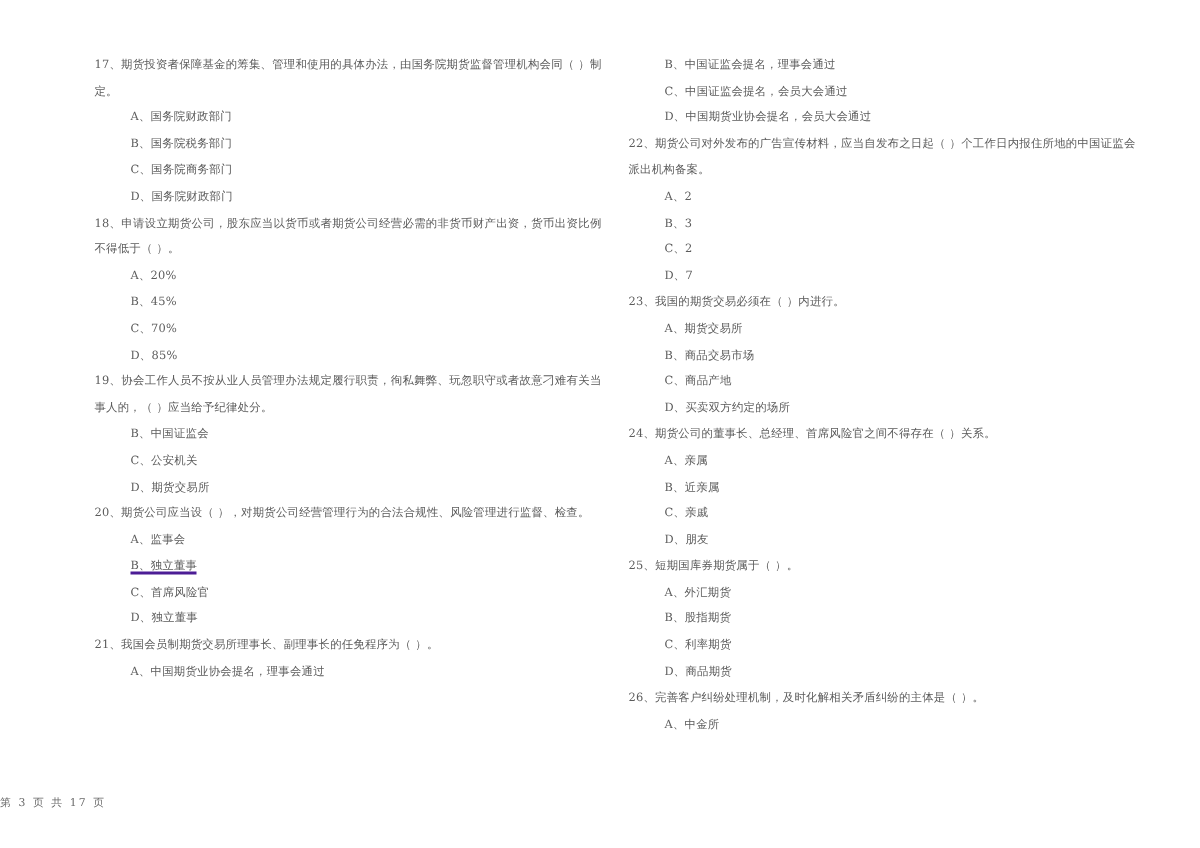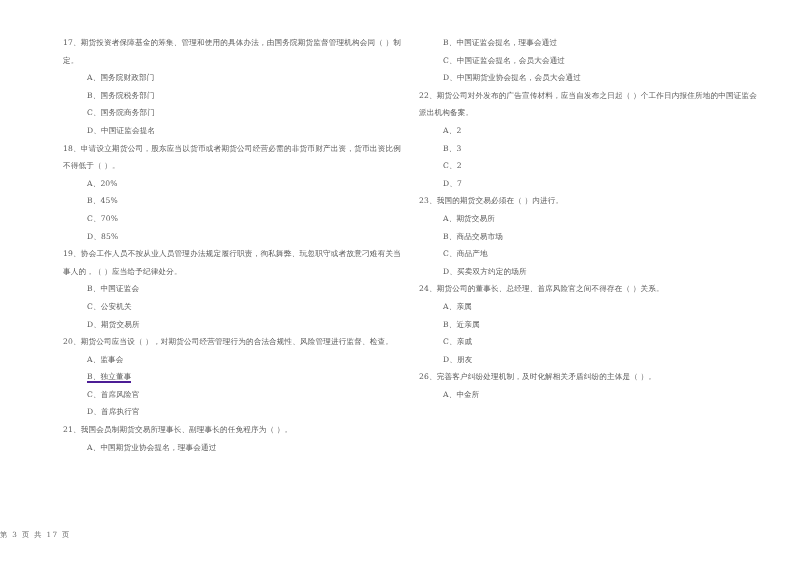--- a/index.html
+++ b/index.html
@@ -91,41 +91,41 @@
 
 <div class="page soften">
 
   <div class="columns">
     <div class="col col-left">
         <div class="q-block">
           <p class="q-stem">17、期货投资者保障基金的筹集、管理和使用的具体办法，由国务院期货监督管理机构会同（    ）制定。</p>
           <p class="q-opt"><span class="opt-text">A、国务院财政部门</span></p>
           <p class="q-opt"><span class="opt-text">B、国务院税务部门</span></p>
           <p class="q-opt"><span class="opt-text">C、国务院商务部门</span></p>
-          <p class="q-opt"><span class="opt-text">D、中国证监会提名</span></p>
+          <p class="q-opt"><span class="opt-text">D、国务院财政部门</span></p>
         </div>
         <div class="q-block">
           <p class="q-stem">18、申请设立期货公司，股东应当以货币或者期货公司经营必需的非货币财产出资，货币出资比例不得低于（    ）。</p>
           <p class="q-opt"><span class="opt-text">A、20%</span></p>
           <p class="q-opt"><span class="opt-text">B、45%</span></p>
           <p class="q-opt"><span class="opt-text">C、70%</span></p>
           <p class="q-opt"><span class="opt-text">D、85%</span></p>
         </div>
         <div class="q-block">
           <p class="q-stem">19、协会工作人员不按从业人员管理办法规定履行职责，徇私舞弊、玩忽职守或者故意刁难有关当事人的，（    ）应当给予纪律处分。</p>
           <p class="q-opt"><span class="opt-text">B、中国证监会</span></p>
           <p class="q-opt"><span class="opt-text">C、公安机关</span></p>
           <p class="q-opt"><span class="opt-text">D、期货交易所</span></p>
         </div>
         <div class="q-block">
           <p class="q-stem">20、期货公司应当设（    ），对期货公司经营管理行为的合法合规性、风险管理进行监督、检查。</p>
           <p class="q-opt"><span class="opt-text">A、监事会</span></p>
           <p class="q-opt underlined"><span class="opt-text">B、独立董事</span></p>
           <p class="q-opt"><span class="opt-text">C、首席风险官</span></p>
-          <p class="q-opt"><span class="opt-text">D、首席执行官</span></p>
+          <p class="q-opt"><span class="opt-text">D、独立董事</span></p>
         </div>
         <div class="q-block">
           <p class="q-stem">21、我国会员制期货交易所理事长、副理事长的任免程序为（    ）。</p>
           <p class="q-opt"><span class="opt-text">A、中国期货业协会提名，理事会通过</span></p>
         </div>
       </div>
     <div class="col col-right">
         <div class="q-block">
           <p class="q-opt"><span class="opt-text">B、中国证监会提名，理事会通过</span></p>
           <p class="q-opt"><span class="opt-text">C、中国证监会提名，会员大会通过</span></p>
@@ -146,20 +146,27 @@
           <p class="q-opt"><span class="opt-text">D、买卖双方约定的场所</span></p>
         </div>
         <div class="q-block">
           <p class="q-stem">24、期货公司的董事长、总经理、首席风险官之间不得存在（    ）关系。</p>
           <p class="q-opt"><span class="opt-text">A、亲属</span></p>
           <p class="q-opt"><span class="opt-text">B、近亲属</span></p>
           <p class="q-opt"><span class="opt-text">C、亲戚</span></p>
           <p class="q-opt"><span class="opt-text">D、朋友</span></p>
         </div>
         <div class="q-block">
+          <p class="q-stem">25、短期国库券期货属于（    ）。</p>
+          <p class="q-opt"><span class="opt-text">A、外汇期货</span></p>
+          <p class="q-opt"><span class="opt-text">B、股指期货</span></p>
+          <p class="q-opt"><span class="opt-text">C、利率期货</span></p>
+          <p class="q-opt"><span class="opt-text">D、商品期货</span></p>
+        </div>
+        <div class="q-block">
           <p class="q-stem">26、完善客户纠纷处理机制，及时化解相关矛盾纠纷的主体是（    ）。</p>
           <p class="q-opt"><span class="opt-text">A、中金所</span></p>
         </div>
       </div>
   </div>
 
   <div class="footer">第 3 页 共 17 页</div>
 
 </div>
 

